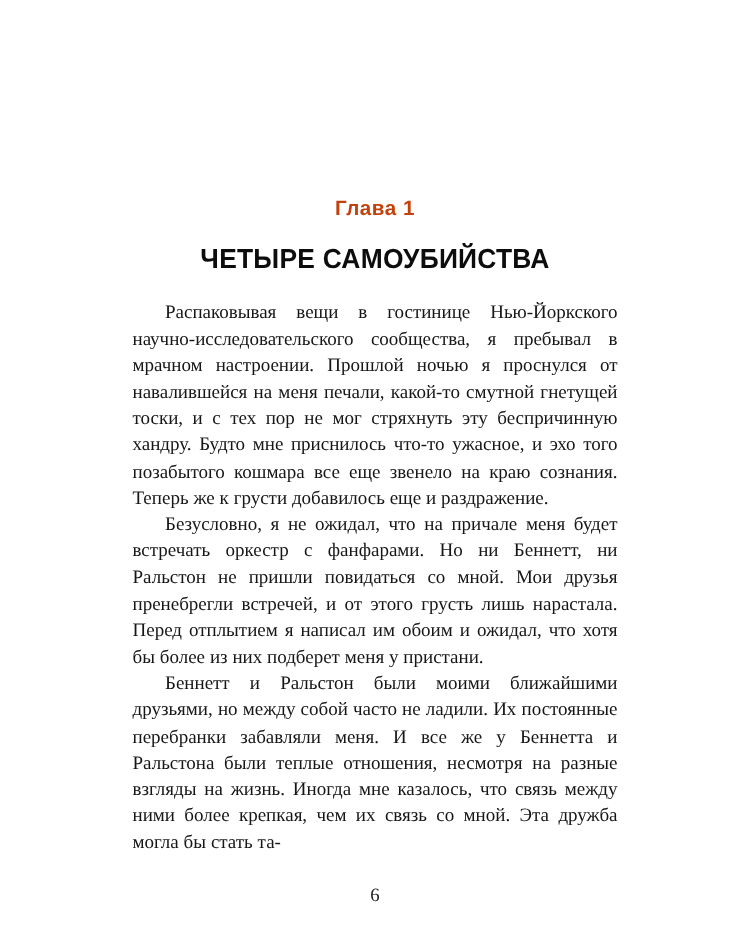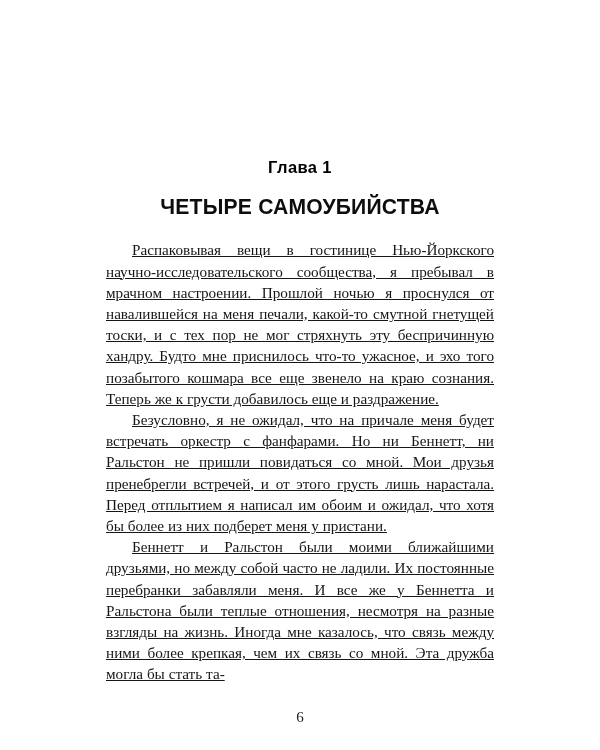--- a/index.html
+++ b/index.html
@@ -37,21 +37,21 @@
   
   .chapter-label {
     font-family: "Liberation Sans", "DejaVu Sans", sans-serif;
     font-weight: bold;
     font-size: 16.5px;
     letter-spacing: 0.4px;
     text-align: center;
     line-height: 1.1;
     margin: 0;
     padding-top: 8px;
-    color: #000000;
+    color: #c2410c;
   }
 
   .chapter-title {
     font-family: "Liberation Sans", "DejaVu Sans", sans-serif;
     font-weight: bold;
     font-size: 22px;
     letter-spacing: 0.2px;
     text-align: center;
     line-height: 1.1;
     margin: 0;
@@ -69,21 +69,20 @@
 
   .body-text p {
     margin: 0;
     font-size: 15.2px;
     line-height: 21.2px;
     text-align: justify;
     text-indent: 26px;
     color: #161616;
     word-spacing: 0.1px;
     hyphens: manual;
-    text-decoration: underline;
   }
 
   
   .body-text p.clipped {
     text-align: justify;
   }
 
   
   .folio {
     position: absolute;

